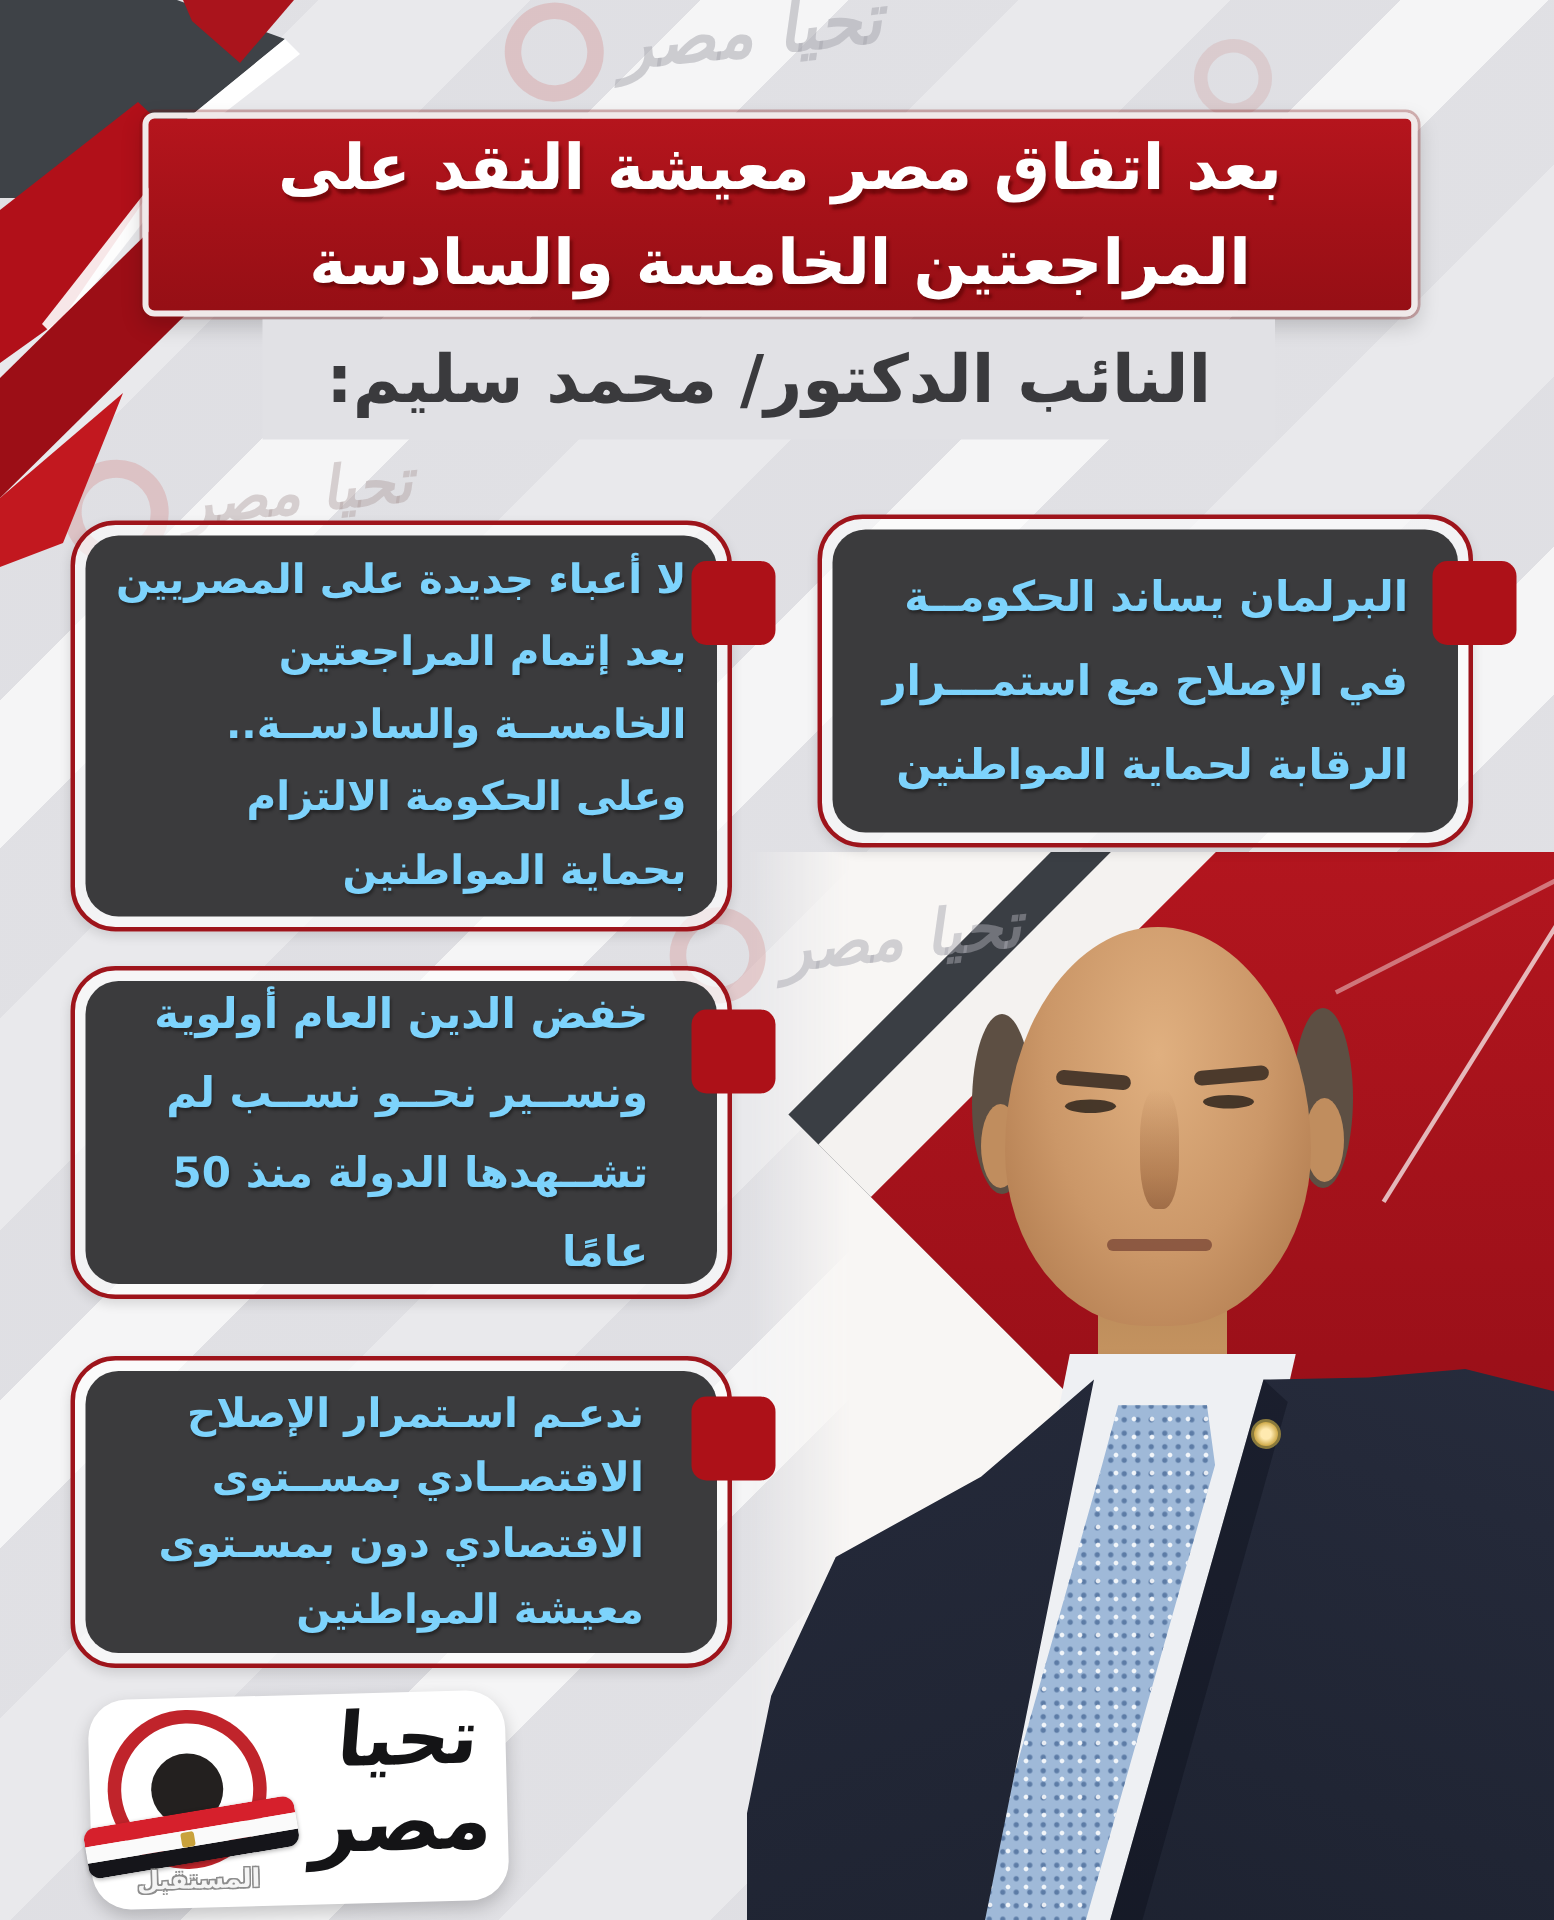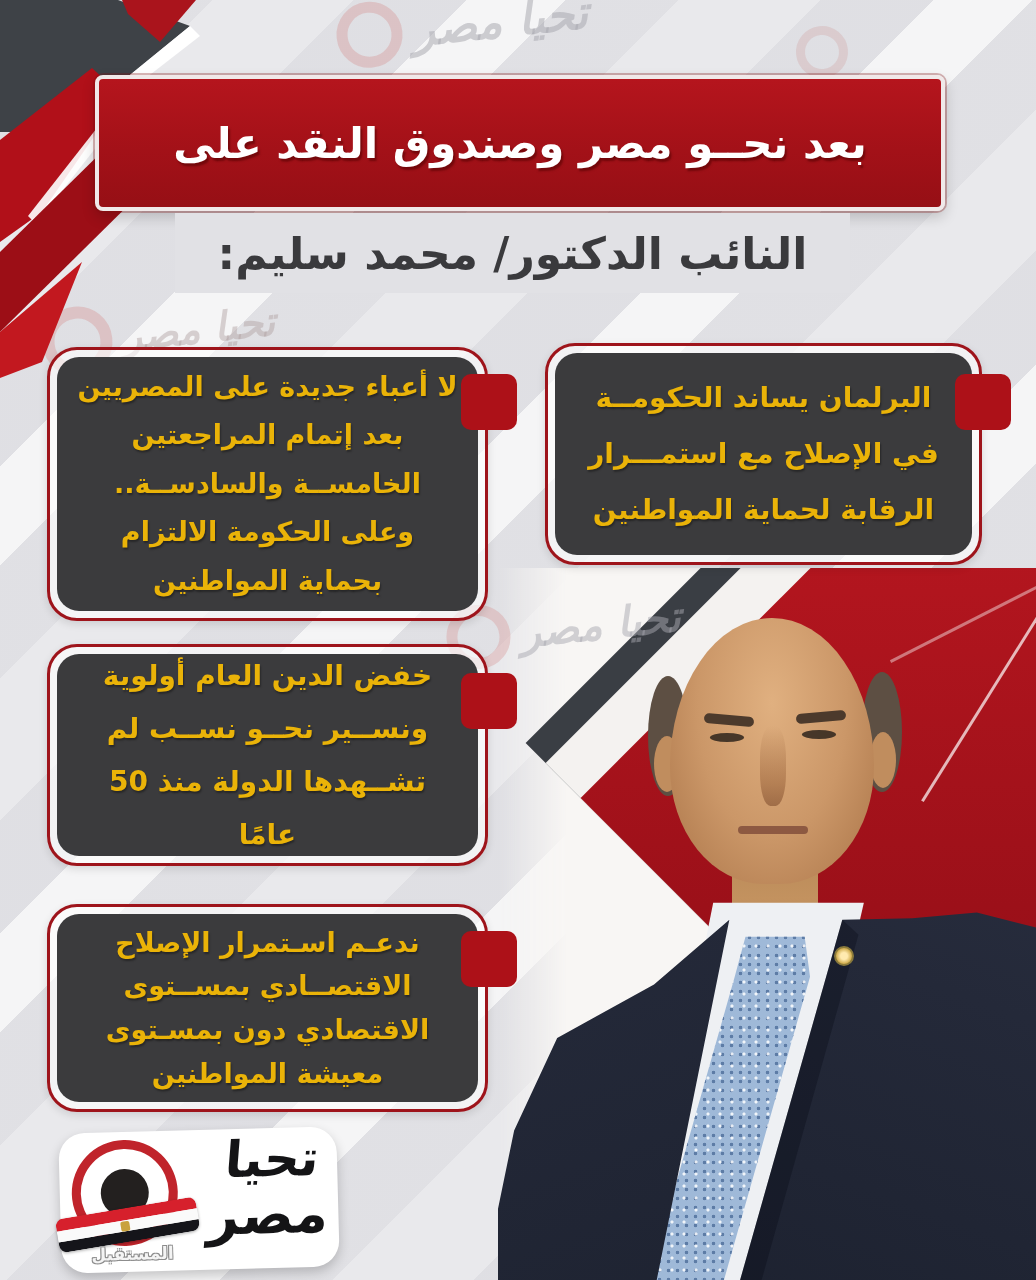--- a/index.html
+++ b/index.html
@@ -94,21 +94,21 @@
                      radial-gradient(#5d7ca6 1.4px,transparent 2.1px);
     background-size:12px 12px,9px 9px;background-position:0 0,4px 5px;
     clip-path:polygon(46% 51.8%,57% 51.8%,58% 57.4%,42% 100%,28% 100%,44% 57.4%);}
   .pin{position:absolute;left:336px;top:378px;width:20px;height:20px;border-radius:50%;
     background:radial-gradient(#ffeab0 30%,#c9a23c 75%);border:2px solid #8a7a3c;}
   
   .qbox{position:absolute;z-index:4;border:3px solid #9e141b;border-radius:30px;padding:7px;
     background:rgba(255,255,255,.6);box-shadow:0 3px 8px rgba(0,0,0,.12);}
   .qinner{width:100%;height:100%;background:#3b3b3d;border-radius:22px;
     display:flex;align-items:center;justify-content:center;padding:8px 14px;}
-  .qtext{margin:0;color:#eab308;font-weight:bold;text-align:center;white-space:pre-line;
+  .qtext{margin:0;color:#7dd3fc;font-weight:bold;text-align:right;white-space:pre-line;
     text-shadow:1px 2px 2px rgba(0,0,0,.35);}
   .qsquare{position:absolute;width:56px;height:56px;background:#ad1118;border-radius:10px;right:-32px;}
   .q1{left:545px;top:343px;width:437px;height:222px;}
   .q1 .qtext{font-size:28px;line-height:2.0;}
   .q1 .qsquare{top:28px;}
   .q2{left:47px;top:347px;width:441px;height:274px;}
   .q2 .qtext{font-size:27px;line-height:1.8;}
   .q2 .qsquare{top:24px;}
   .q3{left:47px;top:644px;width:441px;height:222px;}
   .q3 .qtext{font-size:28px;line-height:1.9;}
@@ -189,21 +189,22 @@
     <div class="mouth"></div>
     <div class="shirt"></div>
     <div class="tie"></div>
     <div class="suit-left"></div>
     <div class="suit-right"></div>
     <div class="lapel-shade"></div>
     <div class="pin"></div>
   </div>
 
   <div class="header" dir="rtl">
-    <div>بعد نحــو مصر وصندوق النقد على</div>
+    <div>بعد اتفاق مصر معيشة النقد على</div>
+    <div>المراجعتين الخامسة والسادسة</div>
   </div>
 
   <div class="subtitle" dir="rtl">النائب الدكتور/ محمد سليم:</div>
 
   <div class="qbox q1">
     <div class="qinner">
       <p class="qtext" dir="rtl">البرلمان يساند الحكومــة
 في الإصلاح مع استمـــرار
 الرقابة لحماية المواطنين</p>
     </div>

